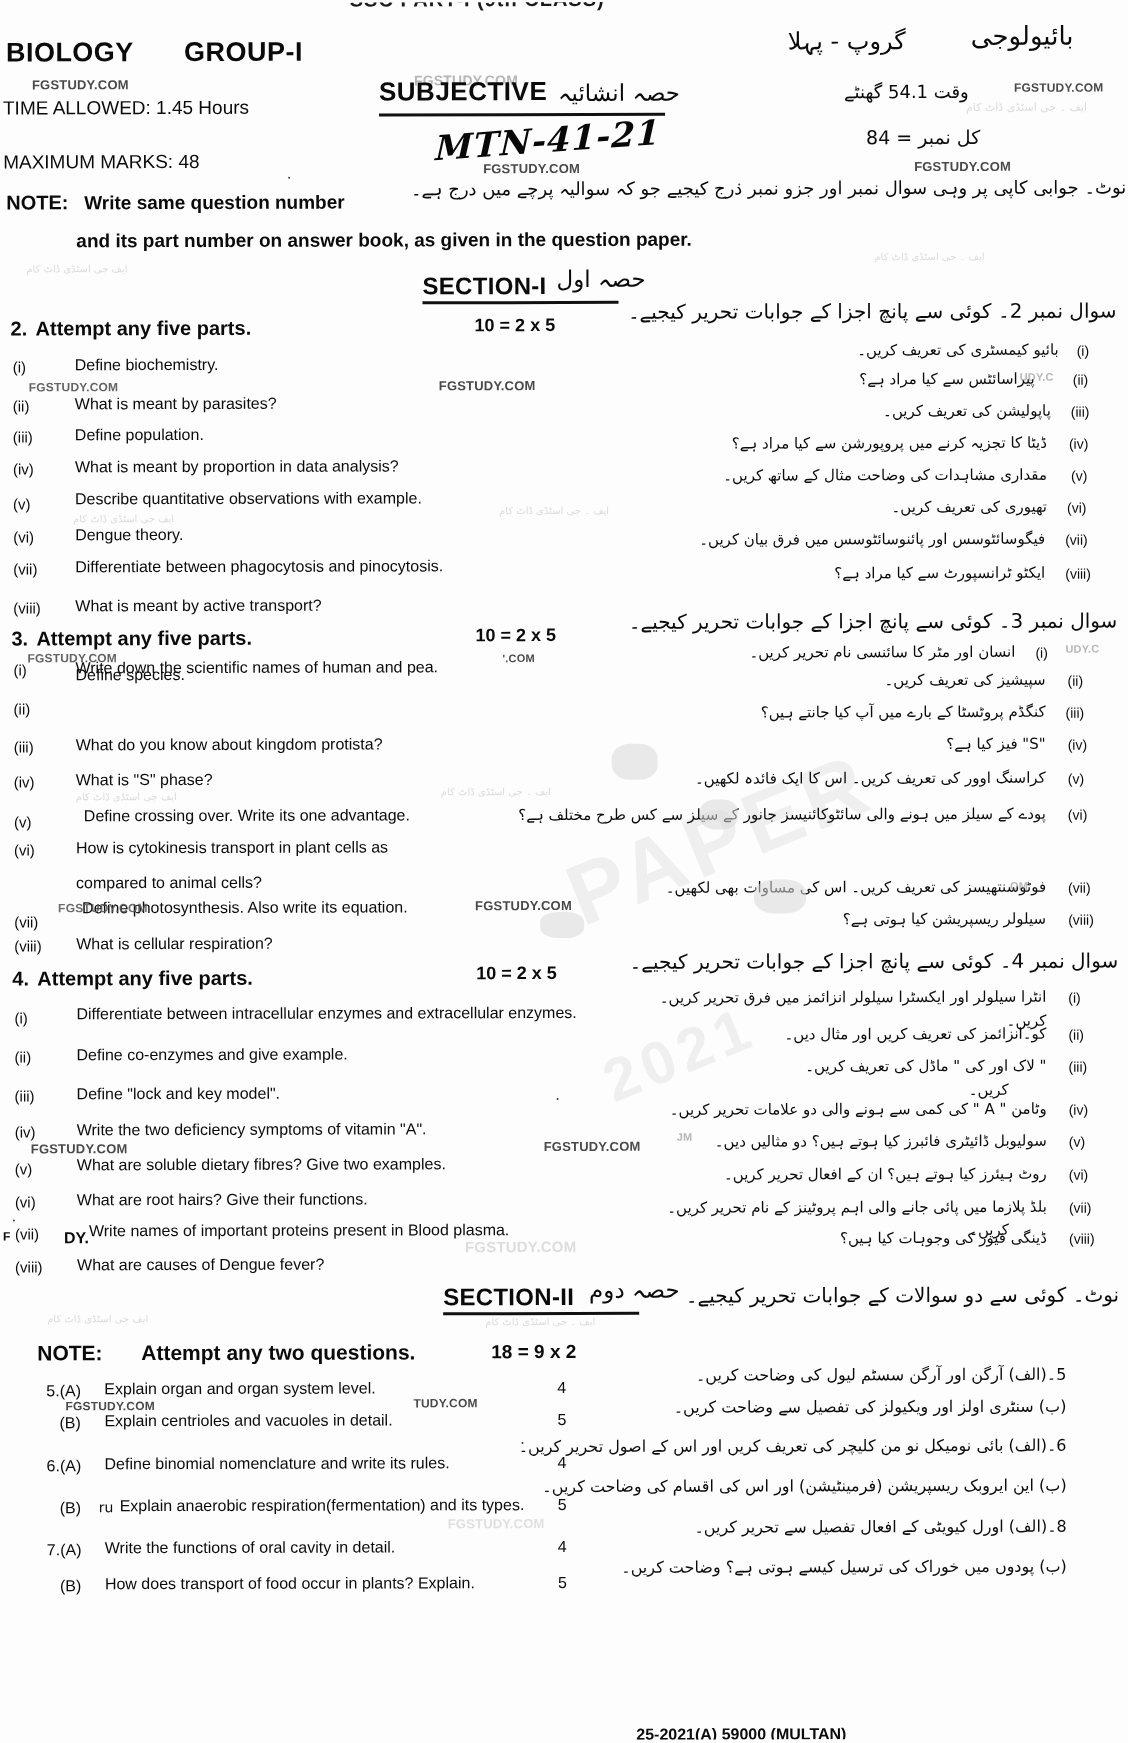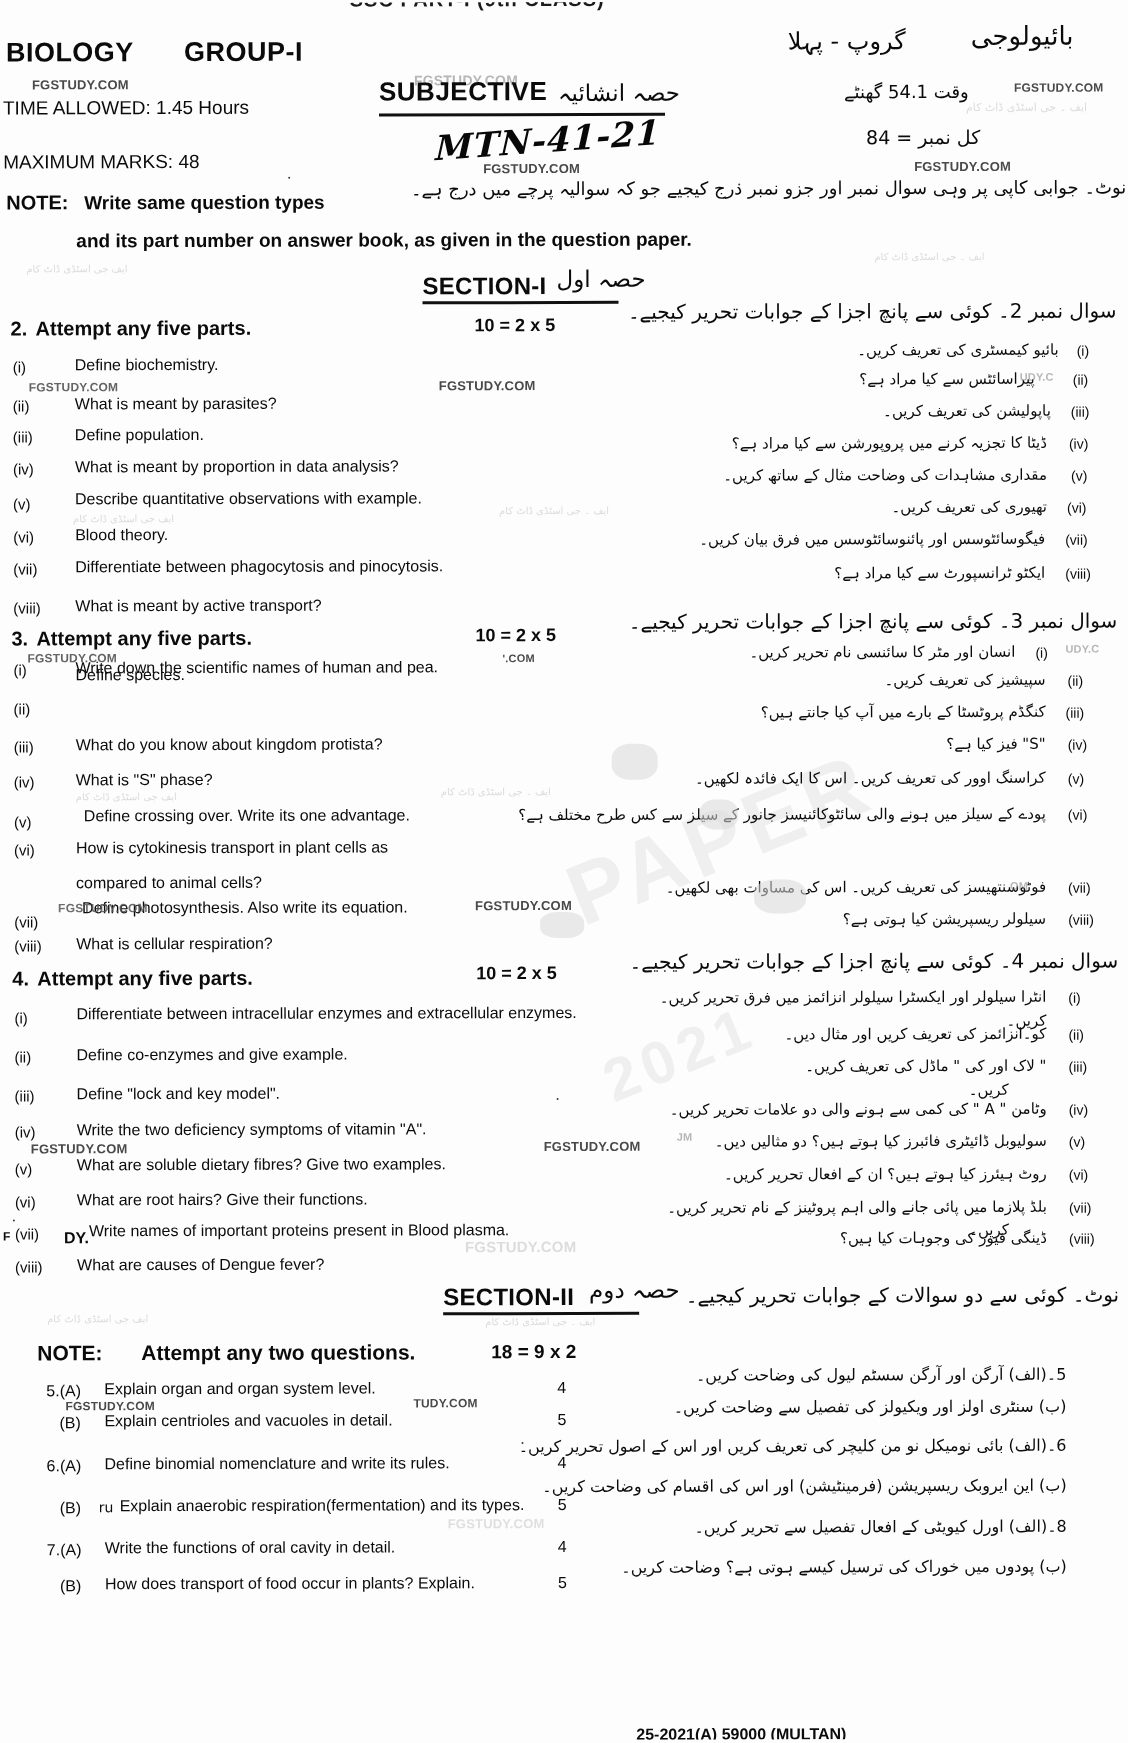--- a/index.html
+++ b/index.html
@@ -89,21 +89,21 @@
     <div class="abs ur" style="left:790px;top:28px;font-size:24px;">گروپ - پہلا</div>
 
     <div class="wm" style="left:1000px;top:82px;font-size:12px;">FGSTUDY.COM</div>
     <div class="abs ur" style="left:846px;top:82px;font-size:18px;">وقت 1.45 گھنٹے</div>
     <div class="wm tiny vfaint" style="left:952px;top:102px;font-size:11px;font-family:'DejaVu Sans',sans-serif;font-weight:normal;direction:rtl;">ایف ۔ جی اسٹڈی ڈاٹ کام</div>
 
     <div class="abs ur" style="left:868px;top:127px;font-size:19px;">کل نمبر  =  48</div>
     <div class="wm" style="left:900px;top:160px;font-size:13px;">FGSTUDY.COM</div>
 
     <div class="abs en b" style="left:8px;top:190px;font-size:20px;">NOTE:</div>
-    <div class="abs en b" style="left:86px;top:191px;font-size:19px;">Write same question types</div>
+    <div class="abs en b" style="left:86px;top:191px;font-size:19px;">Write same question number</div>
     <div class="abs ur" style="left:1128px;top:178px;font-size:18px;transform:translateX(-100%);width:680px;text-align:right;">نوٹ۔   جوابی کاپی پر وہی سوال نمبر اور جزو نمبر درج کیجیے جو کہ سوالیہ پرچے میں درج ہے۔</div>
 
     <div class="abs en b" style="left:78px;top:229px;font-size:19px;">and its part number on answer book, as given in the question paper.</div>
     <div class="wm tiny vfaint" style="left:860px;top:252px;font-family:'DejaVu Sans',sans-serif;font-weight:normal;direction:rtl;">ایف ۔ جی اسٹڈی ڈاٹ کام</div>
     <div class="wm tiny vfaint" style="left:12px;top:262px;font-family:'DejaVu Sans',sans-serif;font-weight:normal;direction:rtl;">ایف جی اسٹڈی ڈاٹ کام</div>
 
     <div class="abs en b" style="left:424px;top:272px;font-size:24px;letter-spacing:.3px;">SECTION-I</div>
     <div class="abs ur" style="left:558px;top:266px;font-size:23px;">حصہ اول</div>
     <div class="ulrule" style="left:424px;top:301px;width:196px;"></div>
 
@@ -136,21 +136,21 @@
     <div class="urnum en" style="left:1070px;top:437px;">(iv)</div>
 
     <div class="roman en" style="left:14px;top:494px;">(v)</div>
     <div class="ptext en" style="left:76px;top:489px;">Describe quantitative observations with example.</div>
     <div class="urline ur" style="left:1048px;top:467px;transform:translateX(-100%);">مقداری مشاہدات کی وضاحت مثال کے ساتھ کریں۔</div>
     <div class="urnum en" style="left:1072px;top:469px;">(v)</div>
     <div class="wm tiny vfaint" style="left:58px;top:512px;font-family:'DejaVu Sans',sans-serif;font-weight:normal;direction:rtl;">ایف جی اسٹڈی ڈاٹ کام</div>
     <div class="wm tiny vfaint" style="left:484px;top:505px;font-family:'DejaVu Sans',sans-serif;font-weight:normal;direction:rtl;">ایف ۔ جی اسٹڈی ڈاٹ کام</div>
 
     <div class="roman en" style="left:14px;top:527px;">(vi)</div>
-    <div class="ptext en" style="left:76px;top:525px;">Blood theory.</div>
+    <div class="ptext en" style="left:76px;top:525px;">Dengue theory.</div>
     <div class="urline ur" style="left:1048px;top:499px;transform:translateX(-100%);">تھیوری کی تعریف کریں۔</div>
     <div class="urnum en" style="left:1068px;top:501px;">(vi)</div>
 
     <div class="roman en" style="left:14px;top:559px;">(vii)</div>
     <div class="ptext en" style="left:76px;top:557px;">Differentiate between phagocytosis and pinocytosis.</div>
     <div class="urline ur" style="left:1046px;top:531px;transform:translateX(-100%);">فیگوسائٹوسس اور پائنوسائٹوسس میں فرق بیان کریں۔</div>
     <div class="urnum en" style="left:1066px;top:533px;">(vii)</div>
 
     <div class="roman en" style="left:14px;top:598px;">(viii)</div>
     <div class="ptext en" style="left:76px;top:596px;">What is meant by active transport?</div>

